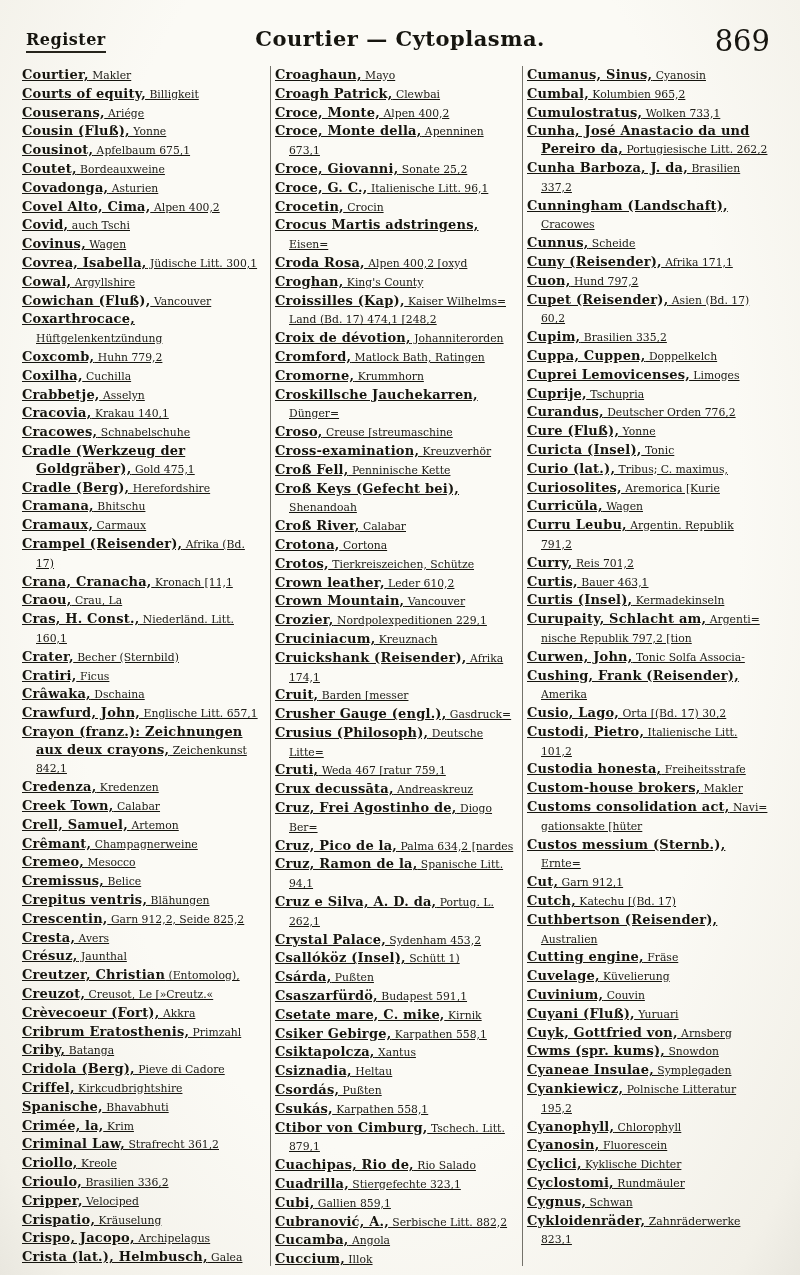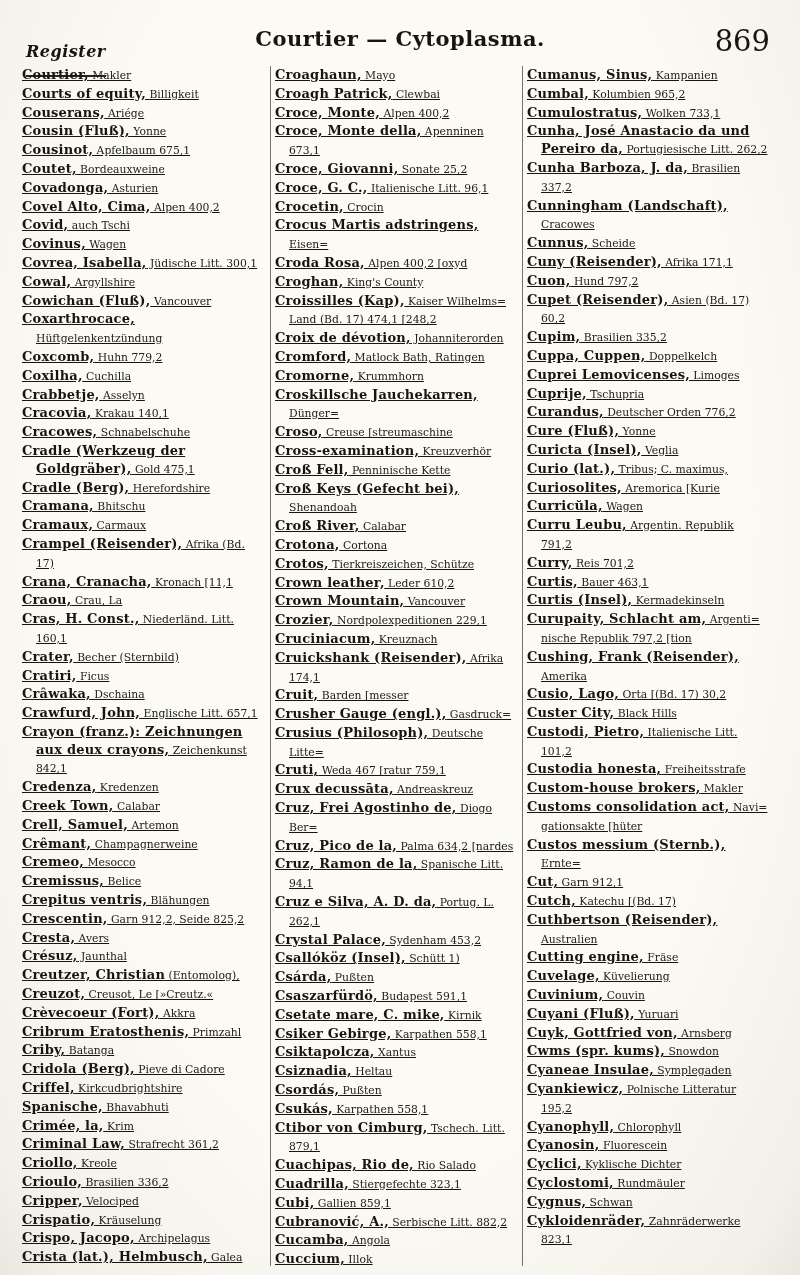--- a/index.html
+++ b/index.html
@@ -9,23 +9,23 @@
     font-family:"DejaVu Serif","Liberation Serif",serif;
     color:#16150f;
     overflow:hidden;
   }
   .page{
     position:absolute;left:0;top:0;width:800px;height:1275px;
     background:radial-gradient(ellipse at 50% 40%, #fbfaf5 60%, #f2f0e8 92%, #e9e7df 100%);
   }
   .header{position:absolute;left:0;top:24px;width:100%;height:34px;}
   .reg{
-    position:absolute;left:26px;top:18px;
-    font-size:16px;font-weight:bold;font-style:italic;
-    border-bottom:2px solid #26241c;padding-bottom:14px;letter-spacing:.5px;
+    position:absolute;left:26px;top:6px;
+    font-size:16px;font-weight:bold;
+    border-bottom:2px solid #26241c;padding-bottom:2px;letter-spacing:.5px;
   }
   .title{
     position:absolute;left:0;right:0;top:2px;text-align:center;
     font-size:21px;letter-spacing:.5px;font-weight:bold;
   }
   .pageno{position:absolute;right:30px;top:0;font-size:29px;}
   .cols{
     position:absolute;left:18px;top:66px;width:770px;height:1200px;
     display:flex;flex-direction:row;text-decoration:underline;
   }
@@ -167,48 +167,48 @@
         <div class="entry"><span class="t">Csukás,</span><span class="n"> Karpathen 558,1</span></div>
         <div class="entry"><span class="t">Ctibor von Cimburg,</span><span class="n"> Tschech. Litt. 879,1</span></div>
         <div class="entry"><span class="t">Cuachipas, Rio de,</span><span class="n"> Rio Salado</span></div>
         <div class="entry"><span class="t">Cuadrilla,</span><span class="n"> Stiergefechte 323,1</span></div>
         <div class="entry"><span class="t">Cubi,</span><span class="n"> Gallien 859,1</span></div>
         <div class="entry"><span class="t">Cubranović, A.,</span><span class="n"> Serbische Litt. 882,2</span></div>
         <div class="entry"><span class="t">Cucamba,</span><span class="n"> Angola</span></div>
         <div class="entry"><span class="t">Cuccium,</span><span class="n"> Illok</span></div>
       </div>
     <div class="col">
-        <div class="entry"><span class="t">Cumanus, Sinus,</span><span class="n"> Kampanien</span></div>
+        <div class="entry"><span class="t">Cumanus, Sinus,</span><span class="n"> Cyanosin</span></div>
         <div class="entry"><span class="t">Cumbal,</span><span class="n"> Kolumbien 965,2</span></div>
         <div class="entry"><span class="t">Cumulostratus,</span><span class="n"> Wolken 733,1</span></div>
         <div class="entry"><span class="t">Cunha, José Anastacio da und Pereiro da,</span><span class="n"> Portugiesische Litt. 262,2</span></div>
         <div class="entry"><span class="t">Cunha Barboza, J. da,</span><span class="n"> Brasilien 337,2</span></div>
         <div class="entry"><span class="t">Cunningham (Landschaft),</span><span class="n"> Cracowes</span></div>
         <div class="entry"><span class="t">Cunnus,</span><span class="n"> Scheide</span></div>
         <div class="entry"><span class="t">Cuny (Reisender),</span><span class="n"> Afrika 171,1</span></div>
         <div class="entry"><span class="t">Cuon,</span><span class="n"> Hund 797,2</span></div>
         <div class="entry"><span class="t">Cupet (Reisender),</span><span class="n"> Asien (Bd. 17) 60,2</span></div>
         <div class="entry"><span class="t">Cupim,</span><span class="n"> Brasilien 335,2</span></div>
         <div class="entry"><span class="t">Cuppa, Cuppen,</span><span class="n"> Doppelkelch</span></div>
         <div class="entry"><span class="t">Cuprei Lemovicenses,</span><span class="n"> Limoges</span></div>
         <div class="entry"><span class="t">Cuprije,</span><span class="n"> Tschupria</span></div>
         <div class="entry"><span class="t">Curandus,</span><span class="n"> Deutscher Orden 776,2</span></div>
         <div class="entry"><span class="t">Cure (Fluß),</span><span class="n"> Yonne</span></div>
-        <div class="entry"><span class="t">Curicta (Insel),</span><span class="n"> Veglia</span></div>
+        <div class="entry"><span class="t">Curicta (Insel),</span><span class="n"> Tonic</span></div>
         <div class="entry"><span class="t">Curio (lat.),</span><span class="n"> Tribus; C. maximus,</span></div>
         <div class="entry"><span class="t">Curiosolites,</span><span class="n"> Aremorica  [Kurie</span></div>
         <div class="entry"><span class="t">Curricŭla,</span><span class="n"> Wagen</span></div>
         <div class="entry"><span class="t">Curru Leubu,</span><span class="n"> Argentin. Republik 791,2</span></div>
         <div class="entry"><span class="t">Curry,</span><span class="n"> Reis 701,2</span></div>
         <div class="entry"><span class="t">Curtis,</span><span class="n"> Bauer 463,1</span></div>
         <div class="entry"><span class="t">Curtis (Insel),</span><span class="n"> Kermadekinseln</span></div>
         <div class="entry"><span class="t">Curupaity, Schlacht am,</span><span class="n"> Argenti= nische Republik 797,2  [tion</span></div>
+        <div class="entry"><span class="t">Curwen, John,</span><span class="n"> Tonic Solfa Associa-</span></div>
         <div class="entry"><span class="t">Cushing, Frank (Reisender),</span><span class="n"> Amerika</span></div>
         <div class="entry"><span class="t">Cusio, Lago,</span><span class="n"> Orta  [(Bd. 17) 30,2</span></div>
-        <div class="entry"><span class="t">Custer City,</span><span class="n"> Black Hills</span></div>
         <div class="entry"><span class="t">Custodi, Pietro,</span><span class="n"> Italienische Litt. 101,2</span></div>
         <div class="entry"><span class="t">Custodia honesta,</span><span class="n"> Freiheitsstrafe</span></div>
         <div class="entry"><span class="t">Custom-house brokers,</span><span class="n"> Makler</span></div>
         <div class="entry"><span class="t">Customs consolidation act,</span><span class="n"> Navi= gationsakte  [hüter</span></div>
         <div class="entry"><span class="t">Custos messium (Sternb.),</span><span class="n"> Ernte=</span></div>
         <div class="entry"><span class="t">Cut,</span><span class="n"> Garn 912,1</span></div>
         <div class="entry"><span class="t">Cutch,</span><span class="n"> Katechu  [(Bd. 17)</span></div>
         <div class="entry"><span class="t">Cuthbertson (Reisender),</span><span class="n"> Australien</span></div>
         <div class="entry"><span class="t">Cutting engine,</span><span class="n"> Fräse</span></div>
         <div class="entry"><span class="t">Cuvelage,</span><span class="n"> Küvelierung</span></div>

